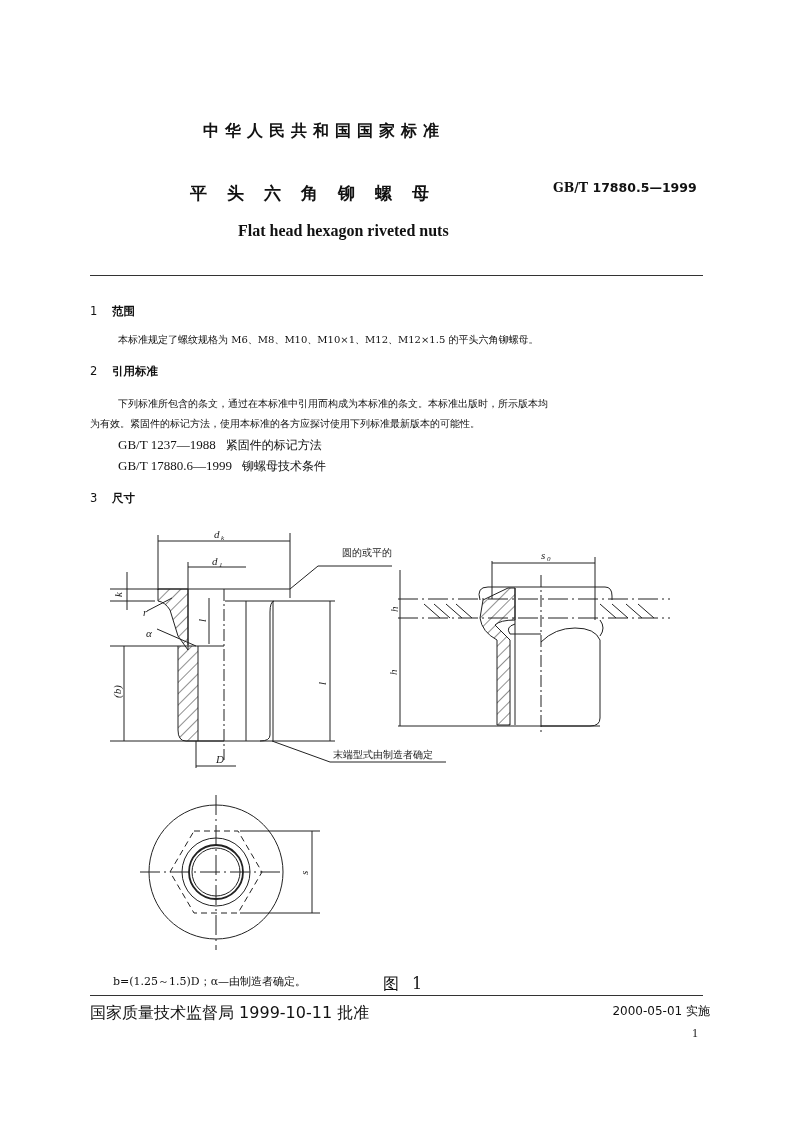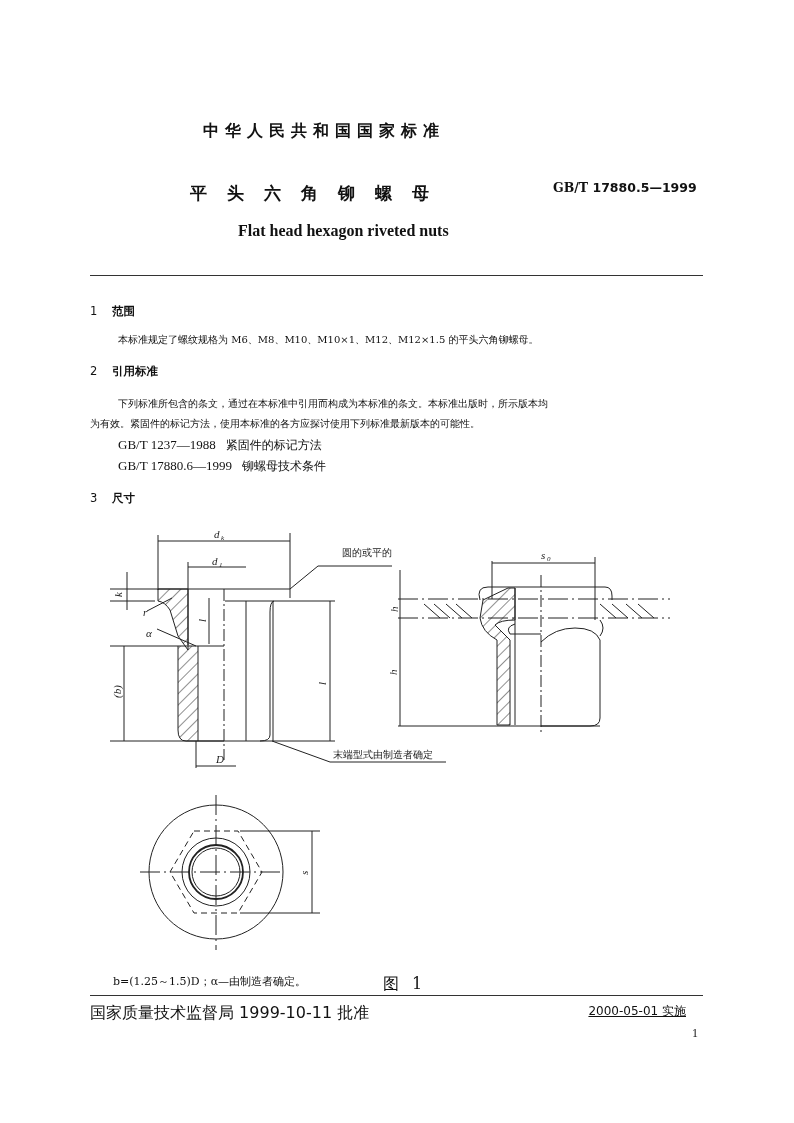--- a/index.html
+++ b/index.html
@@ -14,21 +14,21 @@
   .hr { left:90px; width:613px; height:0; border-top:1.5px solid #333; }
   .sec { left:90px; font-family:"DejaVu Sans", sans-serif; font-size:11.5px; font-weight:bold; }
   .sec .num { display:inline-block; width:22px; font-weight:normal; }
   .para { left:90px; width:620px; font-size:10px; line-height:20px; font-family:"DejaVu Serif", serif; }
   .indent { text-indent:28px; }
   .ref { left:118px; font-size:12px; font-family:"DejaVu Serif", serif; }
   .ref .code { font-family:"Liberation Serif", serif; font-size:13px; margin-right:10px; }
   .caption { left:113px; top:956px; font-size:11px; font-family:"DejaVu Serif", serif;margin-top:18px; }
   .fig-label { left:383px; top:974px; font-size:16px; font-family:"DejaVu Serif", serif; letter-spacing:4px; }
   .footer-left { left:90px; top:1003px; font-family:"DejaVu Sans", sans-serif; font-size:16px; }
-  .footer-right { right:108px; top:1003px; font-family:"DejaVu Sans", sans-serif; font-size:12px;text-decoration:underline; }
+  .footer-right { right:84px; top:1003px; font-family:"DejaVu Sans", sans-serif; font-size:12px; }
   .page-no { right:96px; top:1026px; font-size:12px; font-family:"Liberation Serif", serif; }
   svg text { font-family:"Liberation Serif", serif; }
 </style>
 </head>
 <body>
 
 <div class="abs std-org">中华人民共和国国家标准</div>
 <div class="abs title-cn">平头六角铆螺母</div>
 <div class="abs std-no">
   <span class="gbt">GB/T</span>

